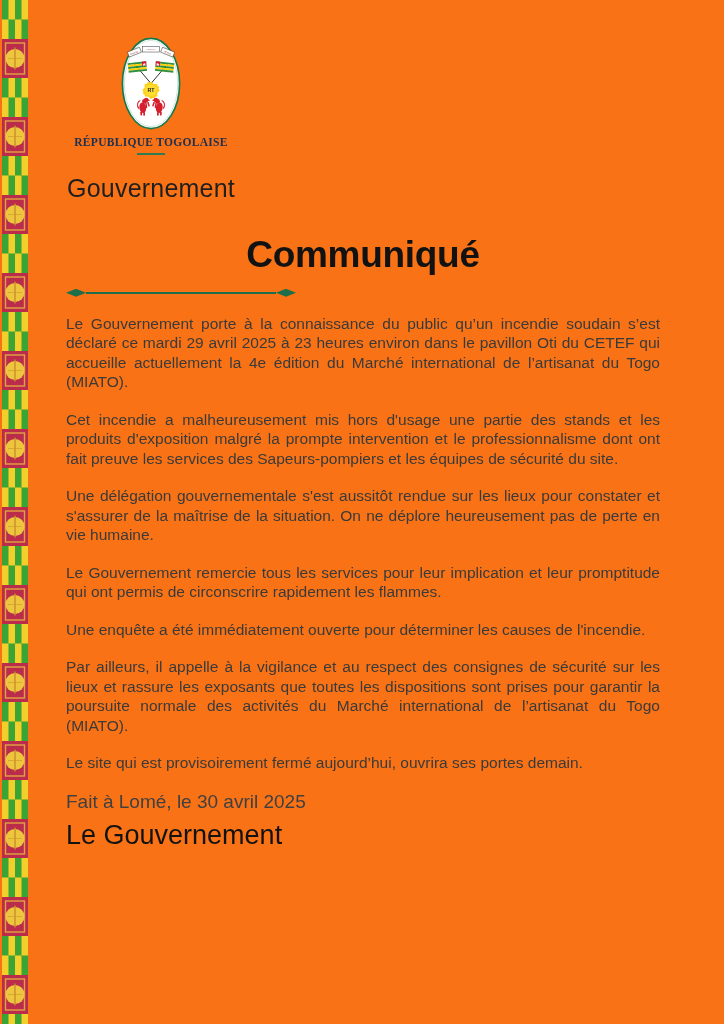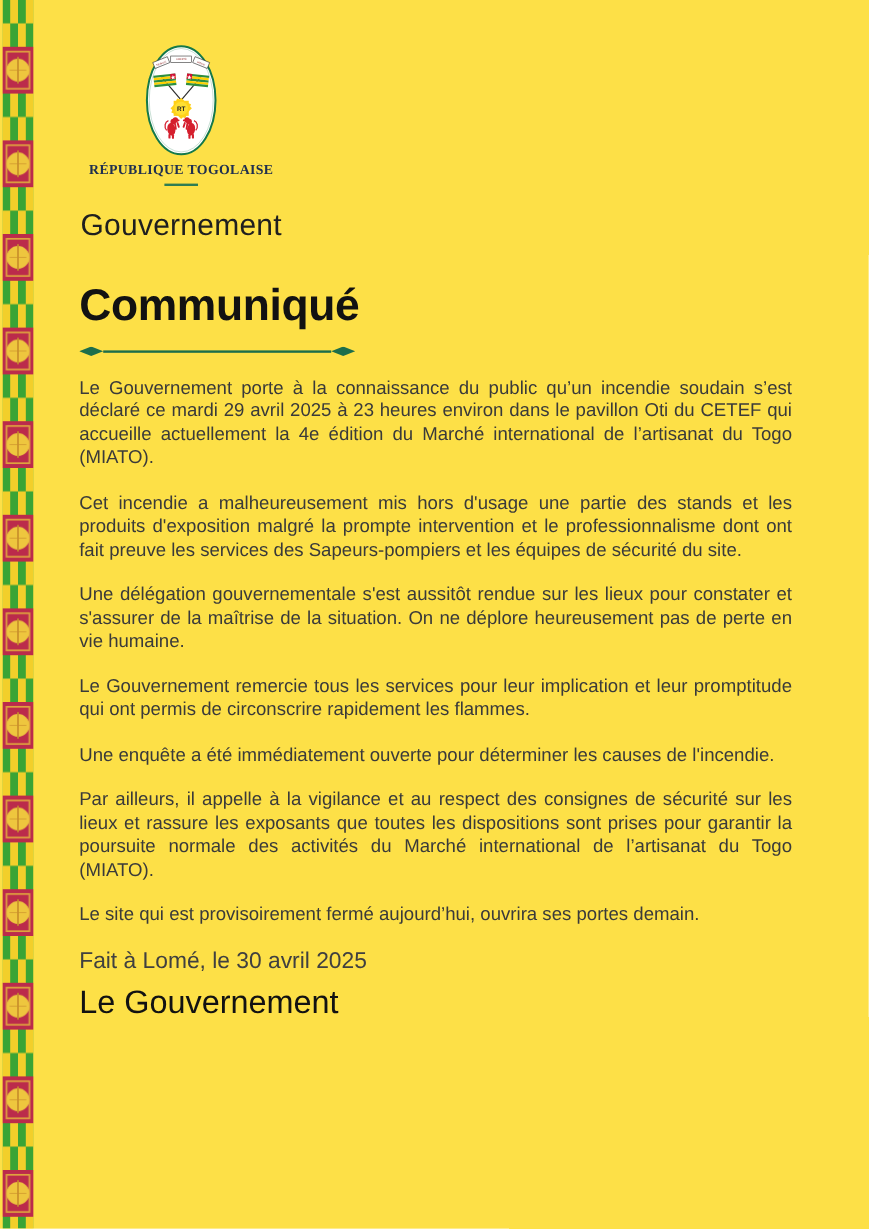--- a/index.html
+++ b/index.html
@@ -1,19 +1,19 @@
 <!DOCTYPE html>
 <html><head>
 <meta charset="utf-8">
 <style>
   html,body{margin:0;padding:0;background:#ffffff;}
   .page{
     position:relative;
     width:724px;height:1024px;
-    background:#fde047;
+    background:#f97316;
     overflow:hidden;
     font-family:"Liberation Sans","DejaVu Sans",sans-serif;
     color:#383838;
   }
   
   .kente{position:absolute;left:2px;top:0;width:26px;height:1024px;}
   
   .content{position:absolute;left:66px;right:64px;top:0;}
   
   .header{margin-top:36px;width:170px;display:flex;flex-direction:column;align-items:center;}
@@ -24,20 +24,21 @@
     font-weight:bold;font-size:11.5px;letter-spacing:.3px;
     color:#20304f;white-space:nowrap;
   }
   .mini-rule{margin-top:5px;width:28px;height:2px;background:#2e7d52;}
   .institution{margin-top:19px;font-size:25px;font-weight:400;color:#1f1f1f;letter-spacing:.2px;}
   
   .doc-title{
     margin:32px 0 0 0;
     font-size:37px;font-weight:700;color:#121212;letter-spacing:-.3px;
     line-height:1.1;
+    text-align:center;
   }
   .title-rule{display:flex;align-items:center;width:230px;margin-top:13px;margin-bottom:17px;}
   .title-rule .line{flex:1;height:2px;background:#1d6e4b;}
   .title-rule .diamond{width:20px;height:8px;background:#1d6e4b;
     clip-path:polygon(0 50%,50% 0,100% 50%,50% 100%);}
   
   .body p{
     margin:1px 0 18px 0;
     font-size:15.5px;line-height:19.5px;
     text-align:justify;color:#3a3a3a;

